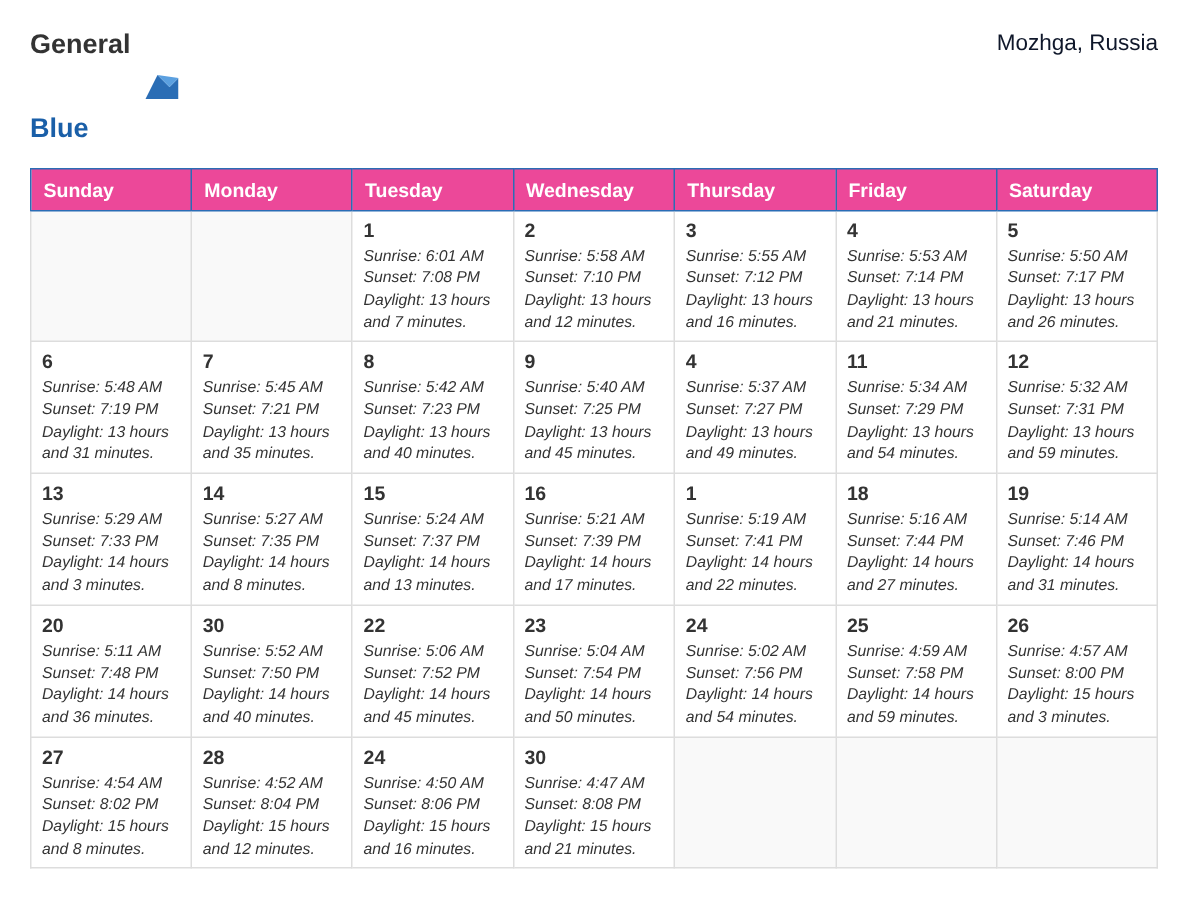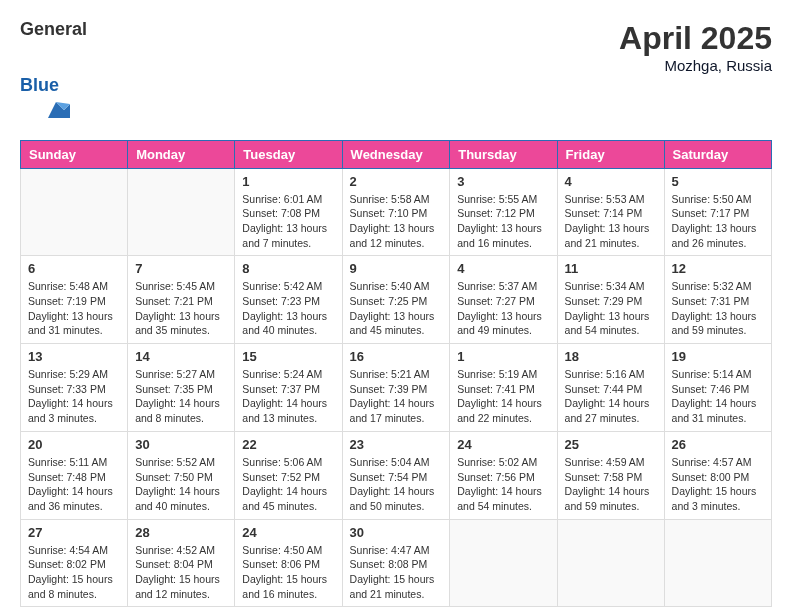--- a/index.html
+++ b/index.html
@@ -12,21 +12,20 @@
     }
     .header {
       display: flex;
       justify-content: space-between;
       align-items: flex-start;
       margin-bottom: 16px;
     }
     .logo {
       display: flex;
       align-items: center;
-      flex-direction: column;
     }
     .logo-text {
       display: flex;
       flex-direction: column;
       line-height: 1.1;
     }
     .logo-general {
       font-size: 18px;
       font-weight: bold;
       color: #333;
@@ -83,38 +82,38 @@
     .day-number {
       font-size: 13px;
       font-weight: bold;
       margin-bottom: 3px;
       display: block;
     }
     .day-content {
       font-size: 10.5px;
       line-height: 1.4;
       color: #333;
+      font-style: italic;
     }
   </style>
 </head>
 <body>
 
 <div class="header">
   <div class="logo">
     <div class="logo-text">
       <span class="logo-general">General</span>
       <span class="logo-blue">Blue</span>
     </div>
     <svg class="logo-icon" viewBox="0 0 28 28">
       <polygon points="6,22 14,6 22,14 28,8 28,22" fill="#2a6db5"></polygon>
       <polygon points="14,6 22,14 28,8" fill="#5ba0e0"></polygon>
     </svg>
   </div>
   <div class="title-area">
-    <div class="month-year">April 2025</div>
     <div class="location">Mozhga, Russia</div>
   </div>
 </div>
 
 <table class="calendar">
   <thead>
     <tr>
     <th>Sunday</th>
         <th>Monday</th>
         <th>Tuesday</th>

